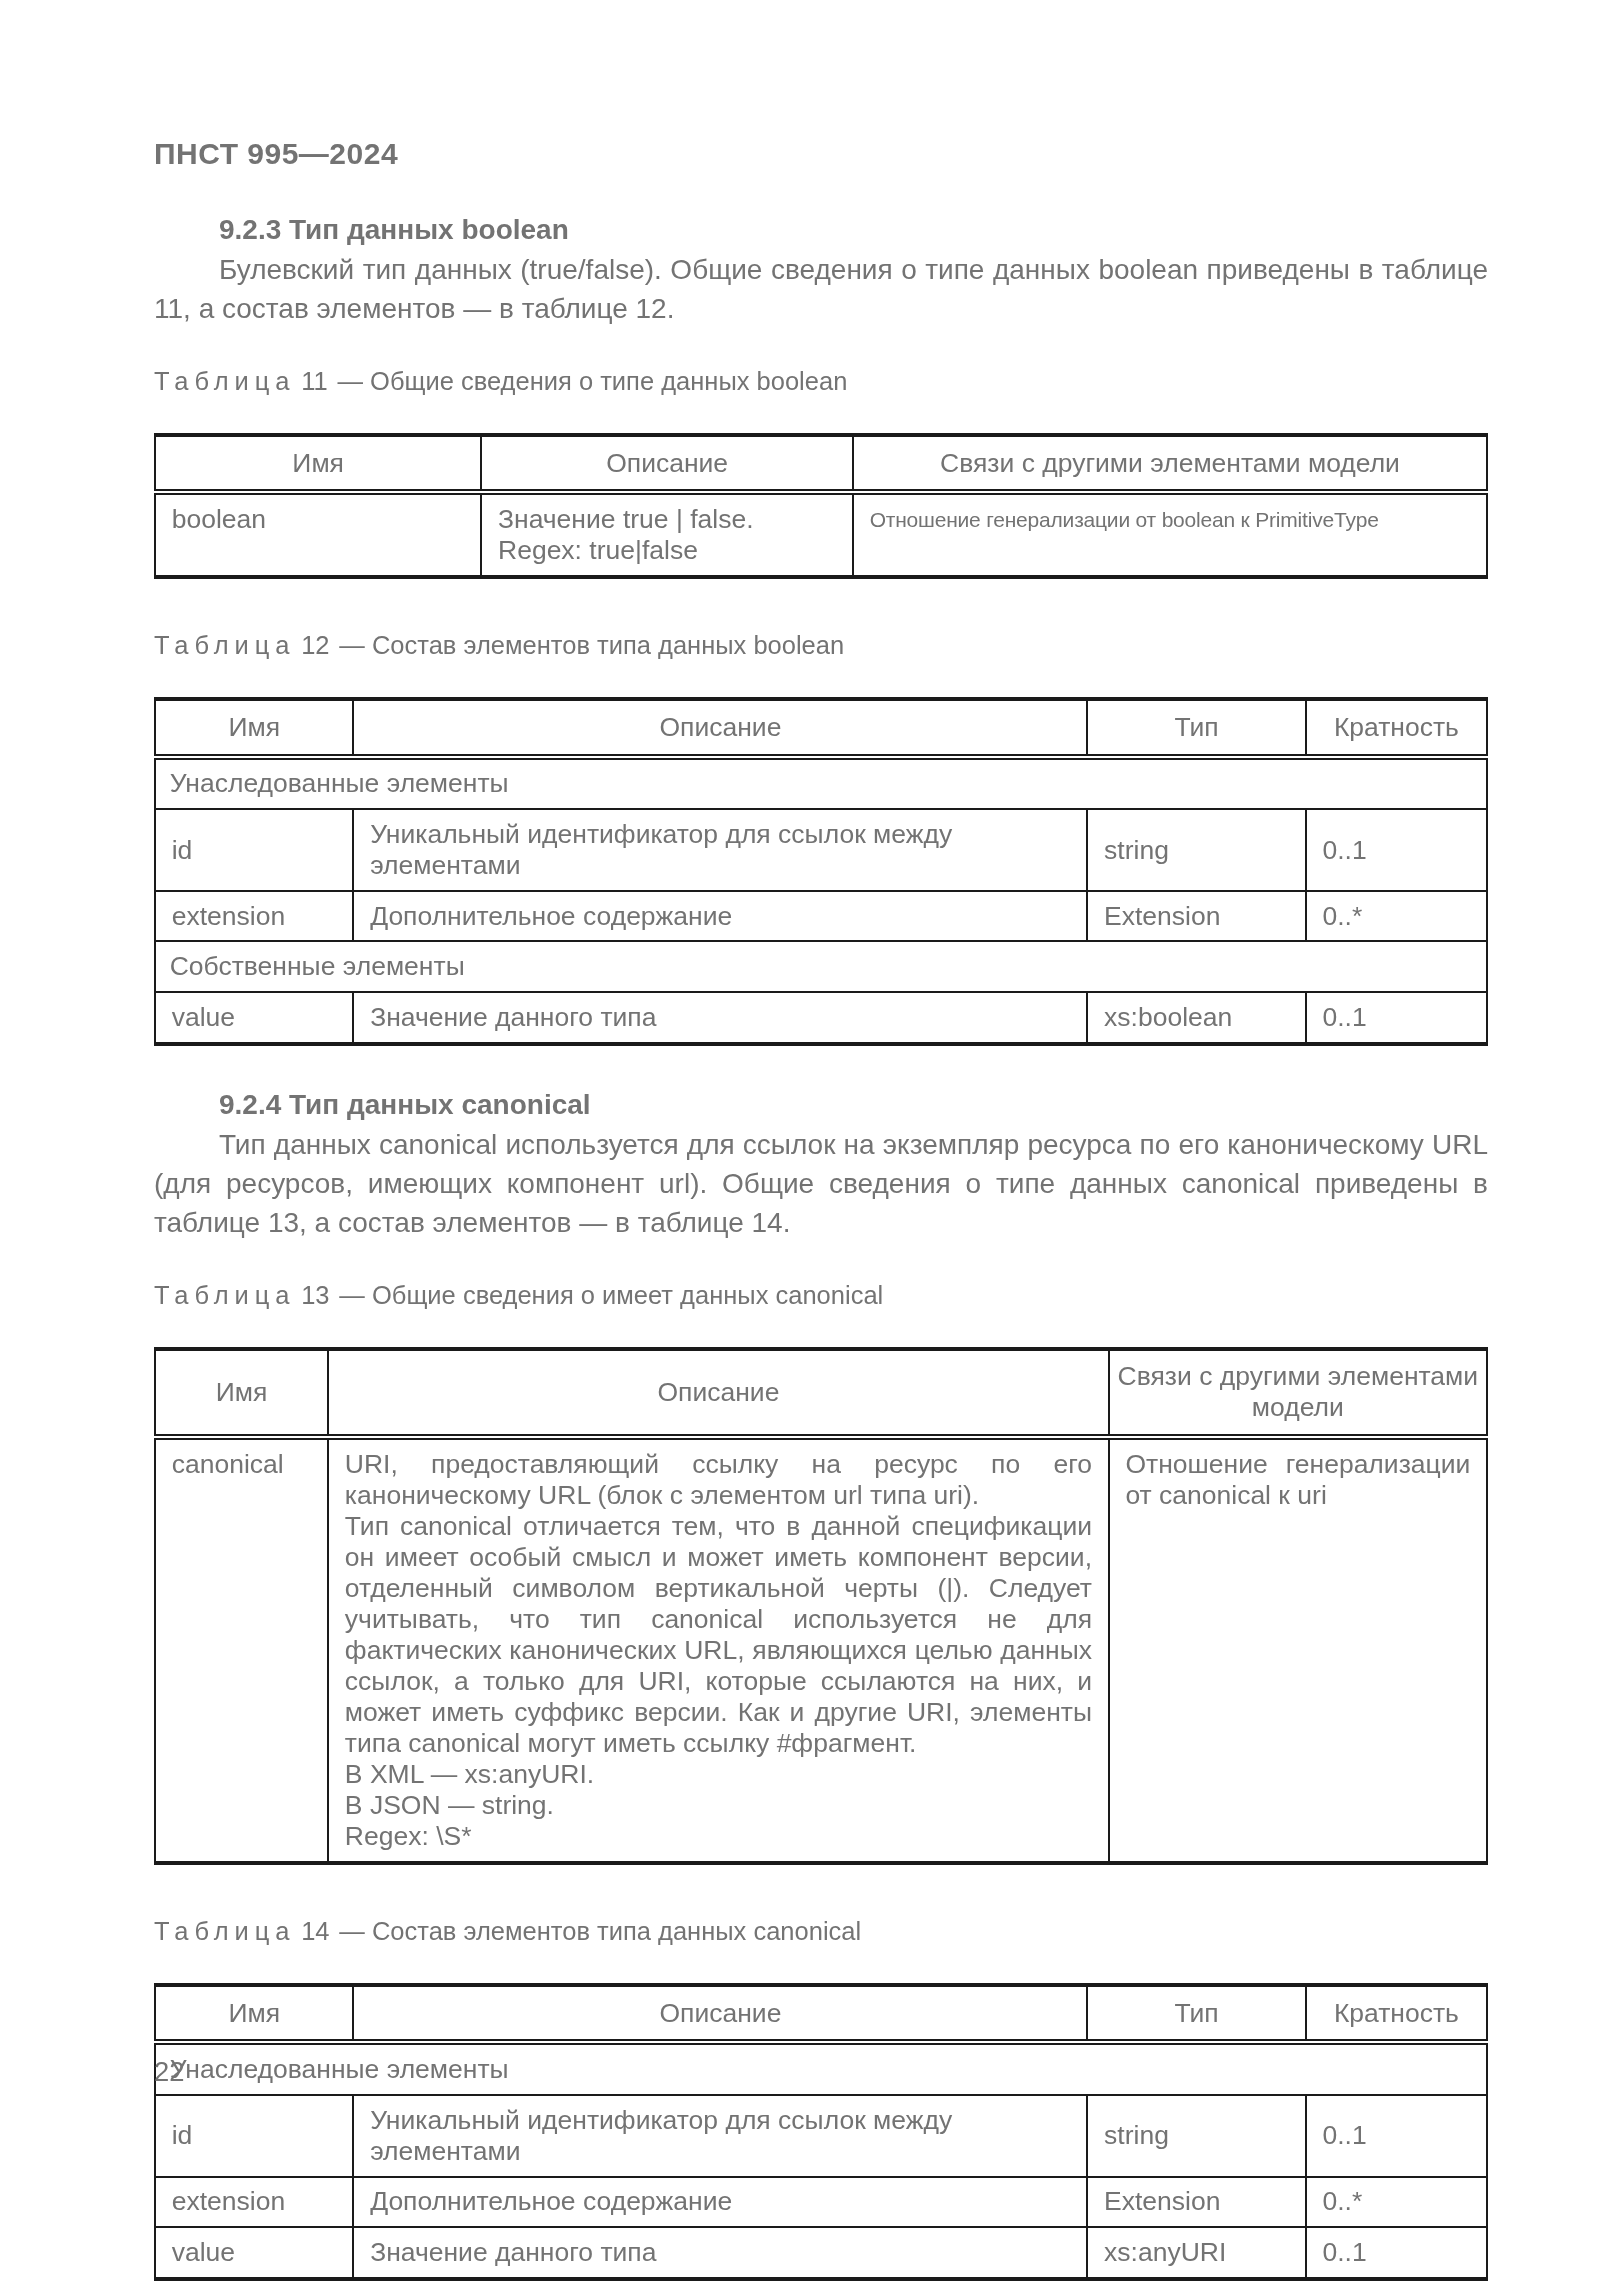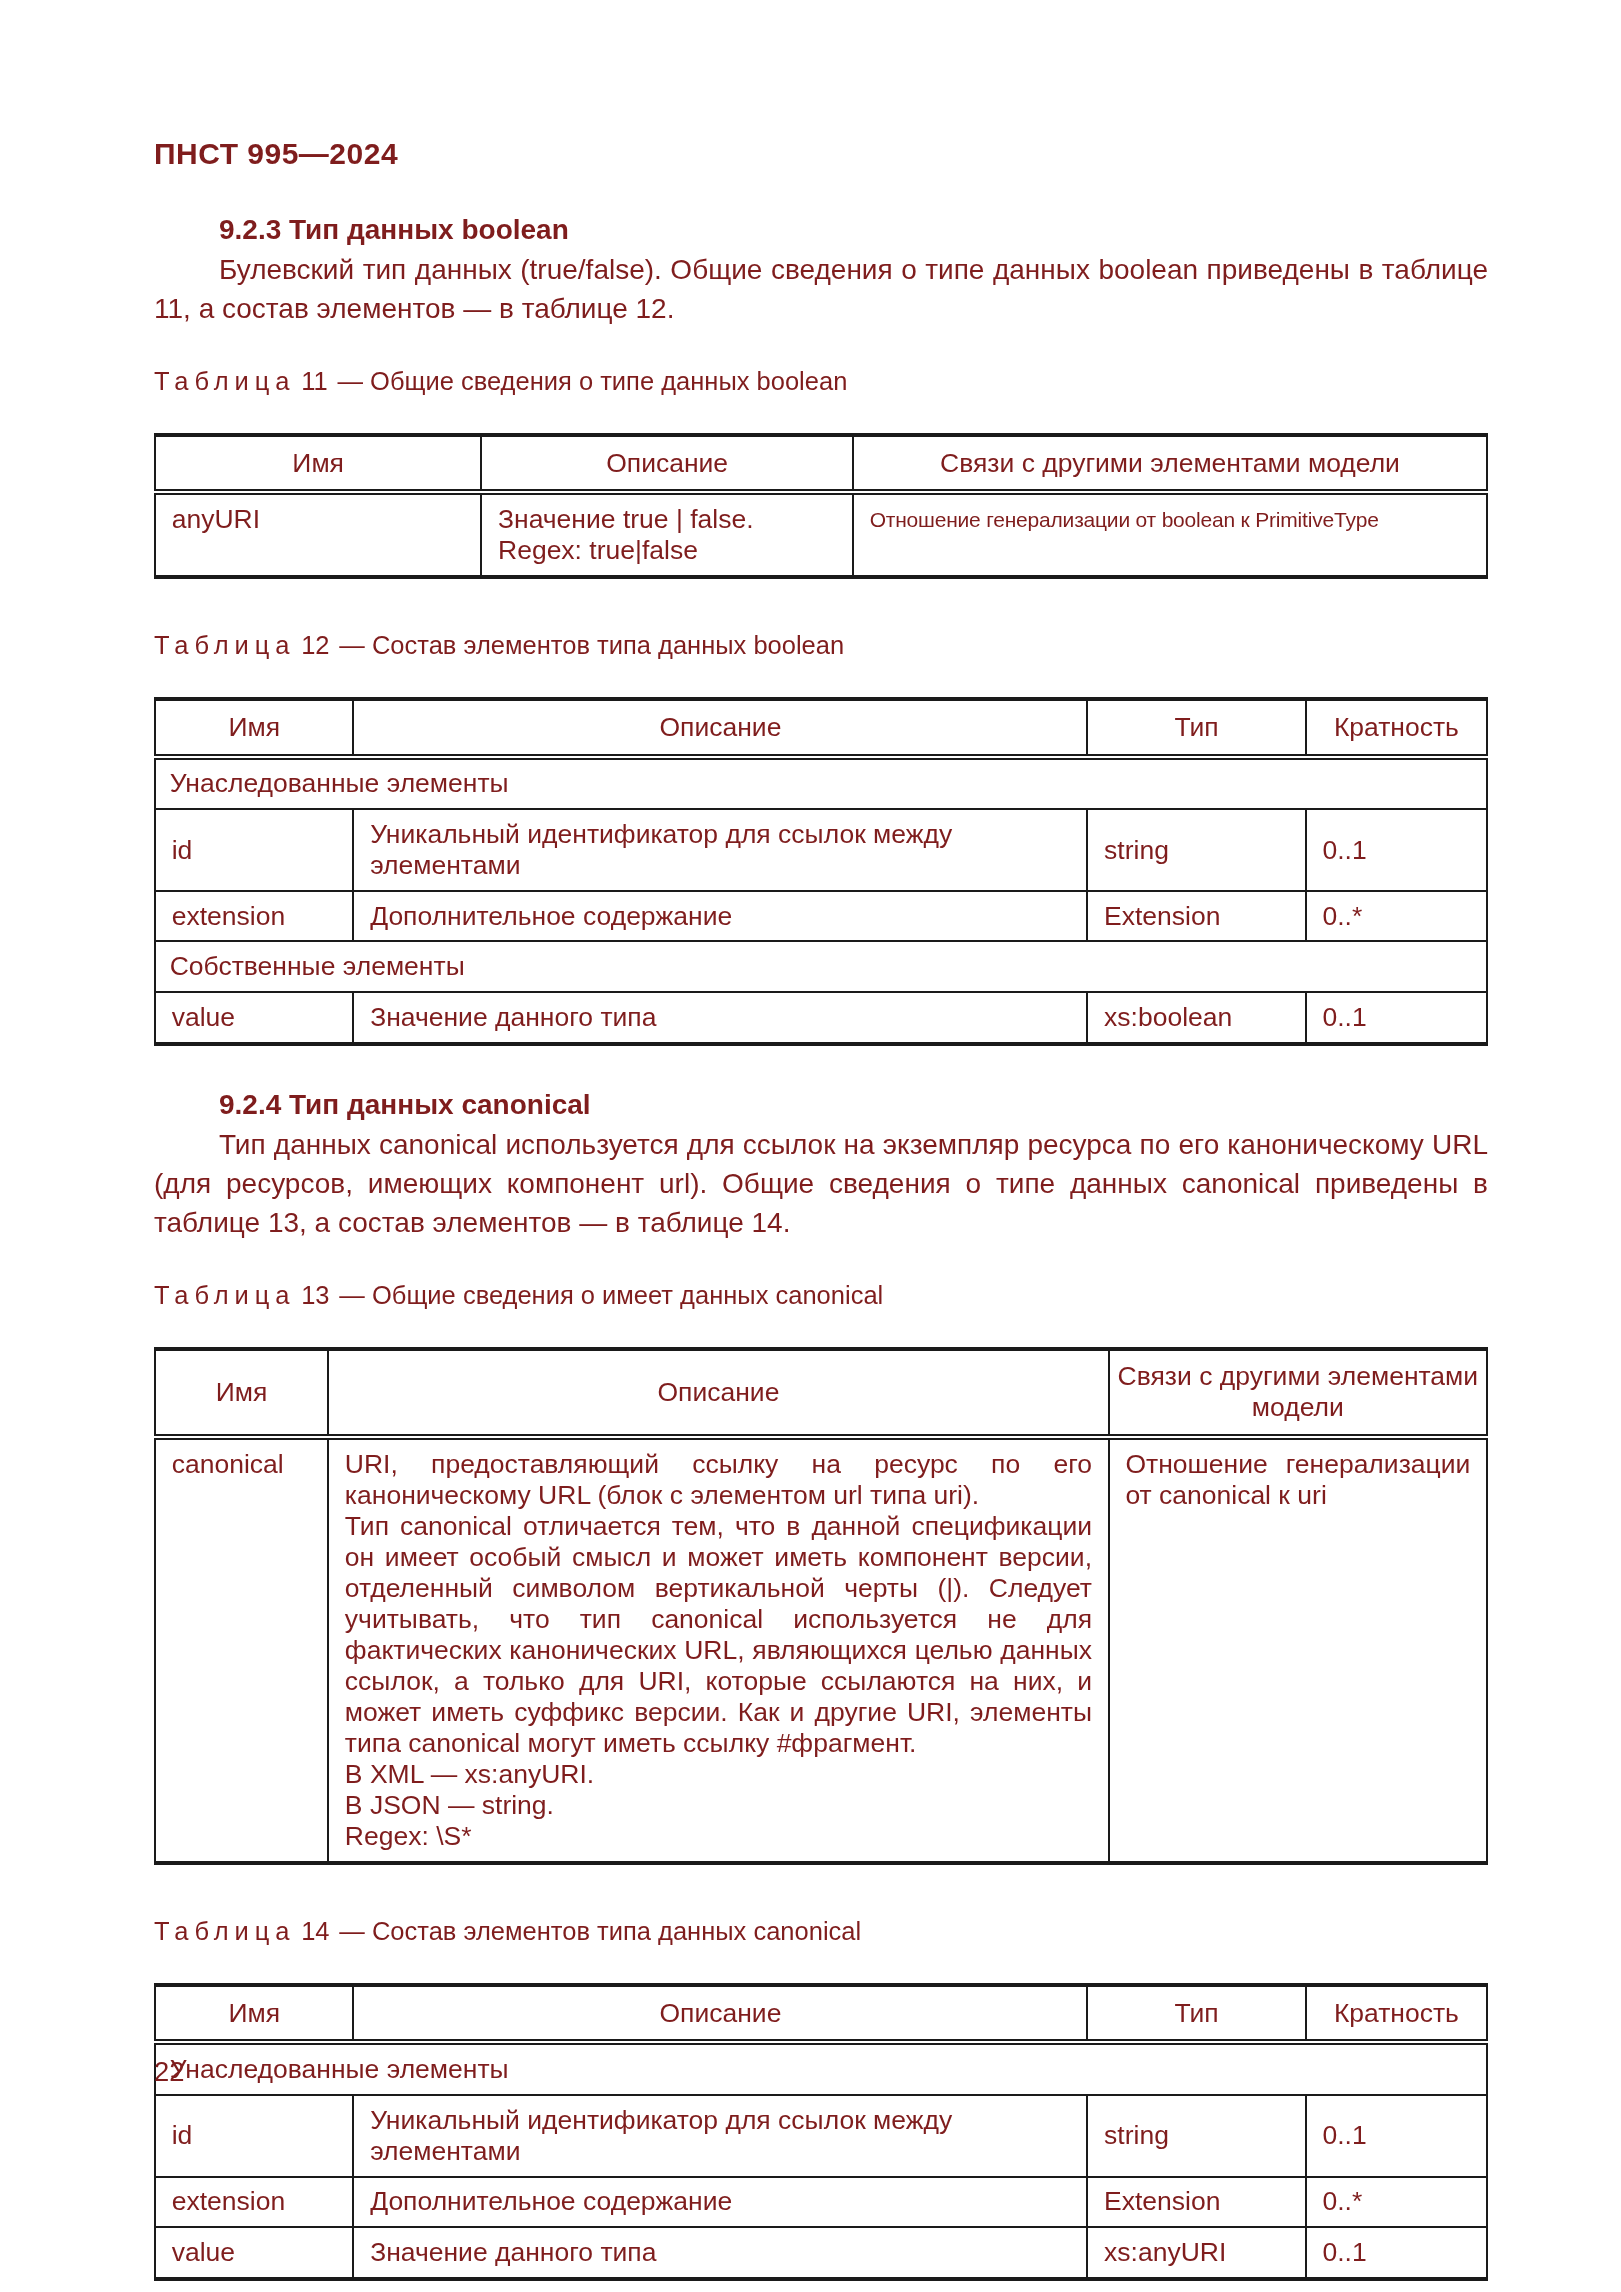--- a/index.html
+++ b/index.html
@@ -1,21 +1,21 @@
 <!DOCTYPE html>
 <html lang="ru"><head>
 <meta charset="utf-8">
 <style>
   html, body { margin: 0; padding: 0; background: #ffffff; }
   .page {
     position: relative;
     width: 1621px;
     height: 2293px;
     background: #ffffff;
-    color: #7f1d1d;
+    color: #737373;
     font-family: "Liberation Sans", sans-serif;
     overflow: hidden;
   }
   .content {
     position: absolute;
     left: 154px;
     top: 0;
     width: 1334px;
   }
   .doc-code {
@@ -103,21 +103,21 @@
         </colgroup>
       <thead>
         <tr>
           <th>Имя</th>
           <th>Описание</th>
           <th>Связи с другими элементами модели</th>
         </tr>
       </thead>
       <tbody>
         <tr>
-          <td class="top">anyURI</td>
+          <td class="top">boolean</td>
           <td class="top ws-pre">Значение true | false.
 Regex: true|false</td>
           <td class="top tight">Отношение генерализации от boolean к PrimitiveType</td>
         </tr>
       </tbody>
     </table>
 
     <div class="tcaption">
       <span class="spaced">Таблица</span><span class="cap-num">12</span><span>— Состав элементов типа данных boolean</span>
     </div>

